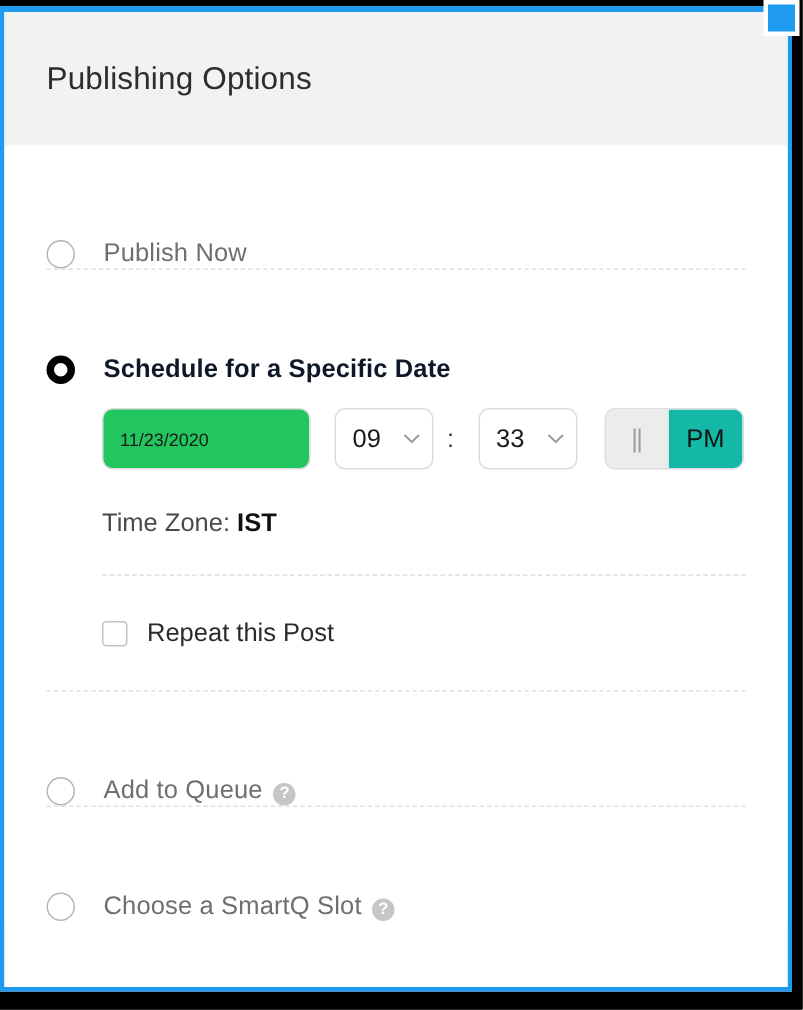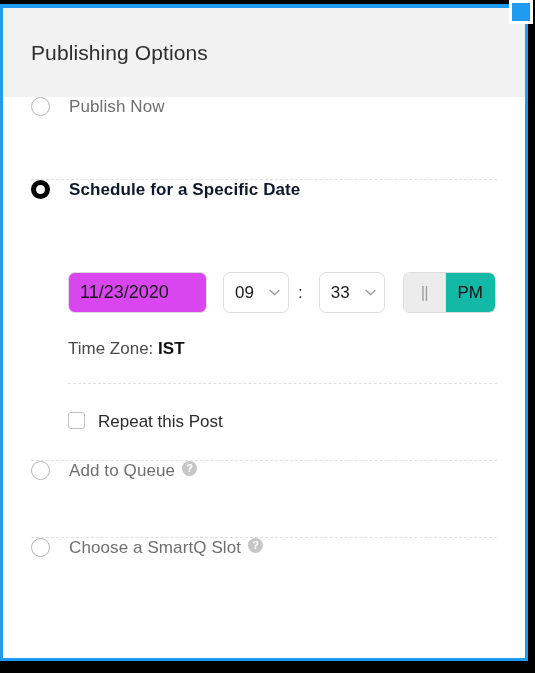--- a/index.html
+++ b/index.html
@@ -72,21 +72,21 @@
   }
 
   
   .panel-body {
     padding: 0;
     background: #ffffff;
   }
 
   .option-row {
     display: flex;
-    align-items: flex-start;
+    align-items: flex-end;
     padding: 0 28px;
     height: 76px;
     box-sizing: border-box;
   }
   .option-row.first { height: 82px; }
 
   
   .radio {
     width: 19px;
     height: 19px;
@@ -159,22 +159,22 @@
     padding-top: 16px;
     padding-bottom: 4px;
   }
 
   .date-input {
     width: 139px;
     height: 41px;
     box-sizing: border-box;
     border: 1.5px solid #dcdcdc;
     border-radius: 7px;
-    background: #d946ef;
-    font-size: 18px;
+    background: #22c55e;
+    font-size: 12px;
     color: #1a1a1a;
     padding: 0 11px;
     font-family: "Liberation Sans", sans-serif;
     outline: none;
   }
 
   .select-box {
     width: 66px;
     height: 41px;
     box-sizing: border-box;
@@ -239,21 +239,21 @@
     font-size: 17px;
     color: #4a4a4a;
   }
   .timezone-row b {
     color: #111111;
     font-weight: 700;
   }
 
   .repeat-row {
     display: flex;
-    align-items: flex-start;
+    align-items: center;
     padding-top: 28px;
     padding-bottom: 28px;
   }
   .checkbox {
     width: 17px;
     height: 17px;
     box-sizing: border-box;
     border: 1.6px solid #c2c2c2;
     border-radius: 3px;
     background: #ffffff;

